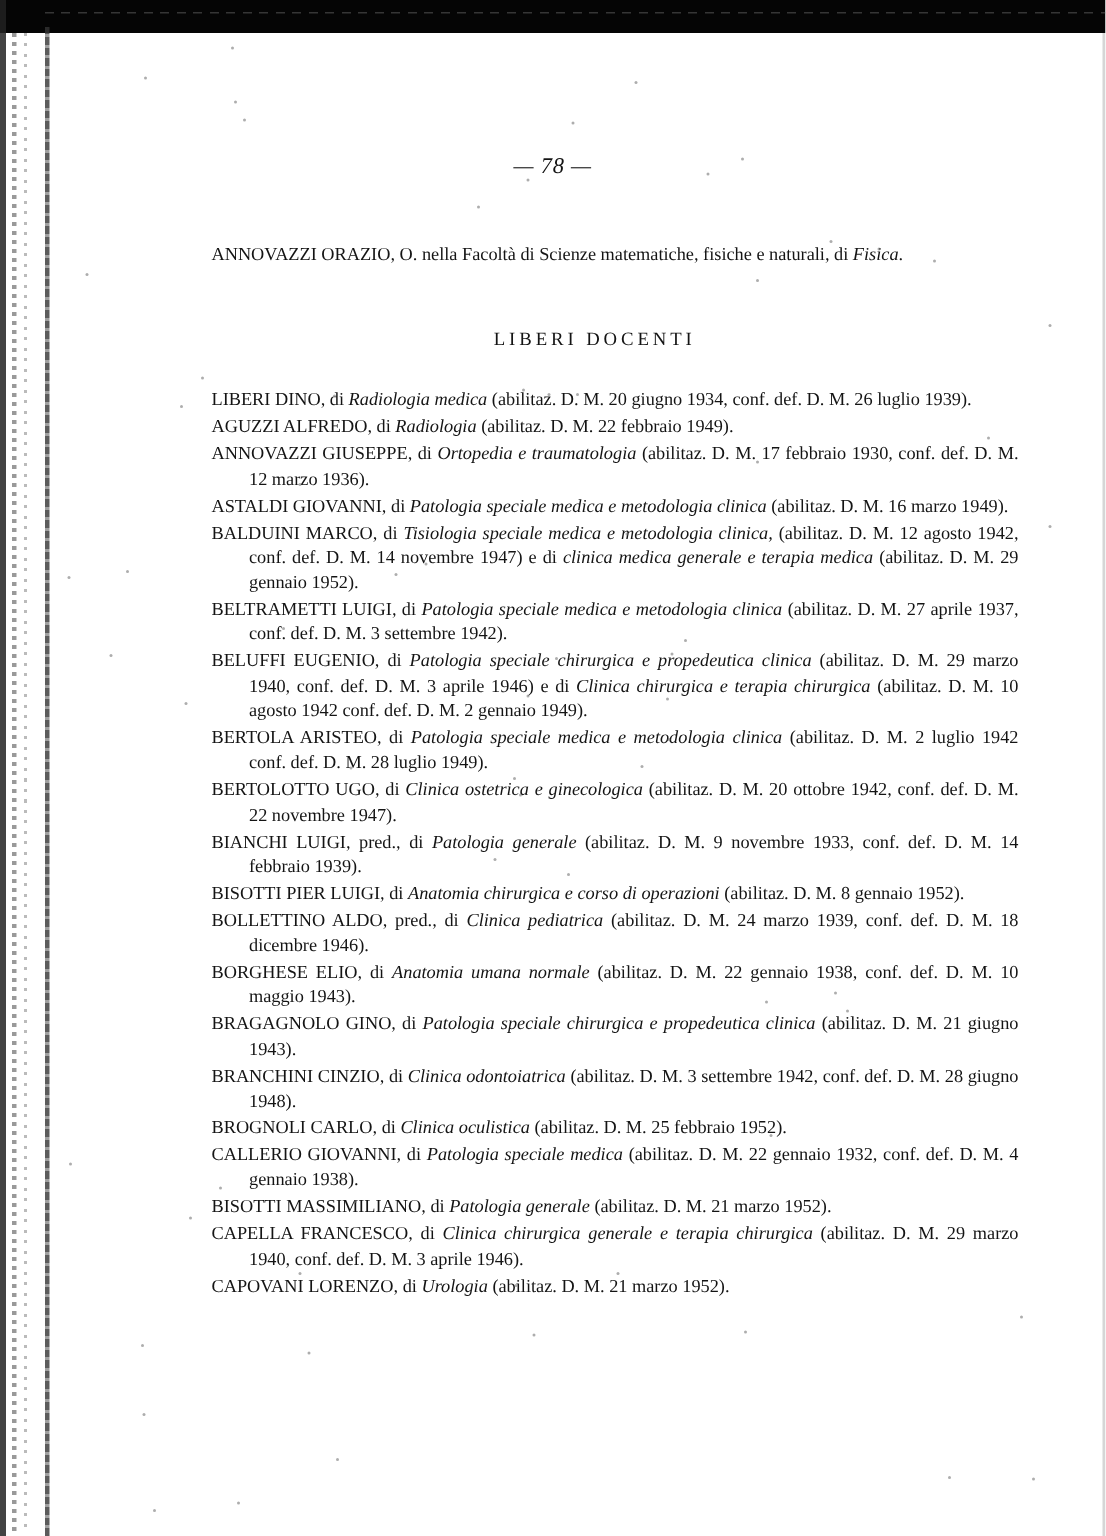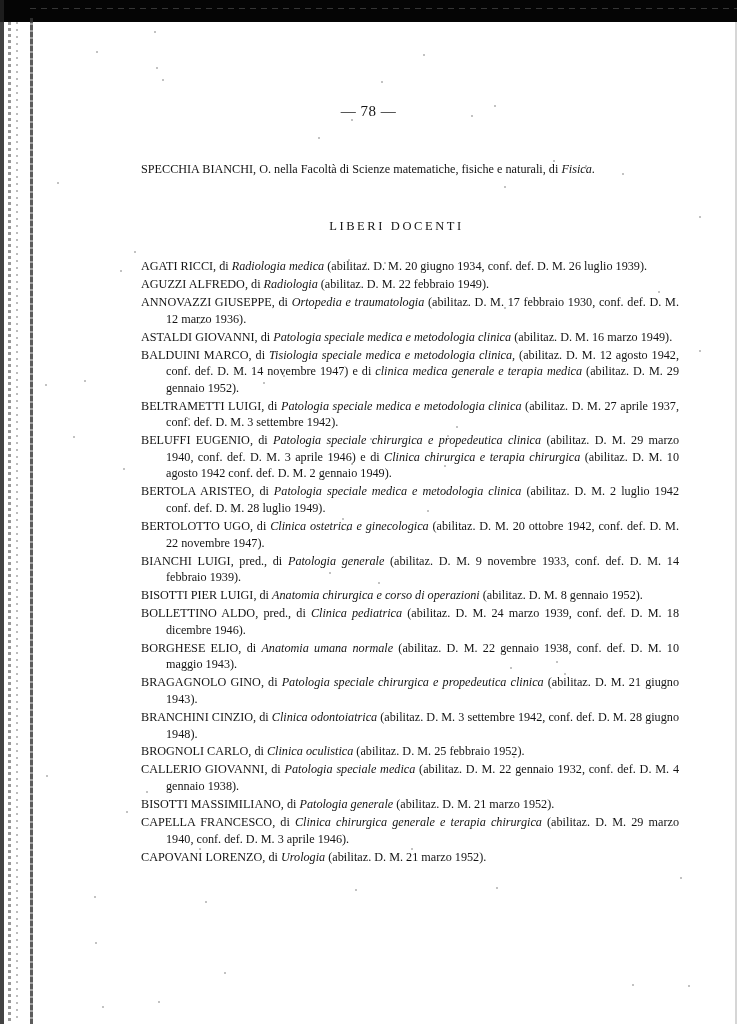--- a/index.html
+++ b/index.html
@@ -25,21 +25,21 @@
   .binding .b2 { position: absolute; left: 8px; top: 22px; width: 3px; height: 1000px;
     background: repeating-linear-gradient(180deg, #555 0 3px, transparent 3px 6px); opacity:.6; }
   .binding .b3 { position: absolute; left: 16px; top: 22px; width: 2px; height: 1000px;
     background: repeating-linear-gradient(180deg, #777 0 2px, transparent 2px 7px); opacity:.5; }
   .binding .b4 { position: absolute; left: 30px; top: 18px; width: 3px; height: 1006px;
     background: repeating-linear-gradient(180deg, #333 0 5px, #888 5px 7px); opacity:.8; }
   .right-edge { position: absolute; right: 0; top: 22px; width: 2px; height: 1002px; background: #bbb; opacity:.6; }
 
   .page-number {
     position: absolute; top: 103px; left: 0; width: 737px; text-align: center;
-    font-size: 15px; letter-spacing: .5px;
+    font-size: 15px; letter-spacing: .5px; font-style: italic;
   }
   .intro {
     position: absolute; left: 141px; top: 160px; width: 540px;
     font-size: 12.2px; line-height: 18px;
   }
   .intro p { margin: 0; white-space: nowrap; }
   .section-title {
     position: absolute; top: 219px; left: 0; width: 737px; text-align: center;
     font-size: 12.5px; letter-spacing: 2.6px; padding-left: 56px; box-sizing: border-box;
   }
@@ -64,28 +64,28 @@
   <div class="b2"></div>
   <div class="b3"></div>
   <div class="b4"></div>
 </div>
 <div class="right-edge"></div>
 
 <div class="page-number">— 78 —</div>
 
 <div class="intro">
   <p>
-    <span>SPECCHIA BIANCHI</span><span>, O. nella Facoltà di Scienze matematiche, fisiche e naturali, di </span><i>Fisica</i><span>.</span>
+    <span>ANNOVAZZI ORAZIO</span><span>, O. nella Facoltà di Scienze matematiche, fisiche e naturali, di </span><i>Fisica</i><span>.</span>
   </p>
 </div>
 
 <div class="section-title">LIBERI DOCENTI</div>
 
 <div class="entries" id="entries">
-    <p class="entry"><span>AGATI RICCI</span><span>, di </span><i>Radiologia medica</i><span> (abilitaz. D. M. 20 giugno 1934, conf. def. D. M. 26 luglio 1939).</span></p>
+    <p class="entry"><span>LIBERI DINO</span><span>, di </span><i>Radiologia medica</i><span> (abilitaz. D. M. 20 giugno 1934, conf. def. D. M. 26 luglio 1939).</span></p>
     <p class="entry"><span>AGUZZI ALFREDO</span><span>, di </span><i>Radiologia</i><span> (abilitaz. D. M. 22 febbraio 1949).</span></p>
     <p class="entry"><span>ANNOVAZZI GIUSEPPE</span><span>, di </span><i>Ortopedia e traumatologia</i><span> (abilitaz. D. M. 17 febbraio 1930, conf. def. D. M. 12 marzo 1936).</span></p>
     <p class="entry"><span>ASTALDI GIOVANNI</span><span>, di </span><i>Patologia speciale medica e metodologia clinica</i><span> (abilitaz. D. M. 16 marzo 1949).</span></p>
     <p class="entry"><span>BALDUINI MARCO</span><span>, di </span><i>Tisiologia speciale medica e metodologia clinica,</i><span> (abilitaz. D. M. 12 agosto 1942, conf. def. D. M. 14 novembre 1947) e di </span><i>clinica medica generale e terapia medica</i><span> (abilitaz. D. M. 29 gennaio 1952).</span></p>
     <p class="entry"><span>BELTRAMETTI LUIGI</span><span>, di </span><i>Patologia speciale medica e metodologia clinica</i><span> (abilitaz. D. M. 27 aprile 1937, conf. def. D. M. 3 settembre 1942).</span></p>
     <p class="entry"><span>BELUFFI EUGENIO</span><span>, di </span><i>Patologia speciale chirurgica e propedeutica clinica</i><span> (abilitaz. D. M. 29 marzo 1940, conf. def. D. M. 3 aprile 1946) e di </span><i>Clinica chirurgica e terapia chirurgica</i><span> (abilitaz. D. M. 10 agosto 1942 conf. def. D. M. 2 gennaio 1949).</span></p>
     <p class="entry"><span>BERTOLA ARISTEO</span><span>, di </span><i>Patologia speciale medica e metodologia clinica</i><span> (abilitaz. D. M. 2 luglio 1942 conf. def. D. M. 28 luglio 1949).</span></p>
     <p class="entry"><span>BERTOLOTTO UGO</span><span>, di </span><i>Clinica ostetrica e ginecologica</i><span> (abilitaz. D. M. 20 ottobre 1942, conf. def. D. M. 22 novembre 1947).</span></p>
     <p class="entry"><span>BIANCHI LUIGI</span><span>, pred., di </span><i>Patologia generale</i><span> (abilitaz. D. M. 9 novembre 1933, conf. def. D. M. 14 febbraio 1939).</span></p>
     <p class="entry"><span>BISOTTI PIER LUIGI</span><span>, di </span><i>Anatomia chirurgica e corso di operazioni</i><span> (abilitaz. D. M. 8 gennaio 1952).</span></p>

